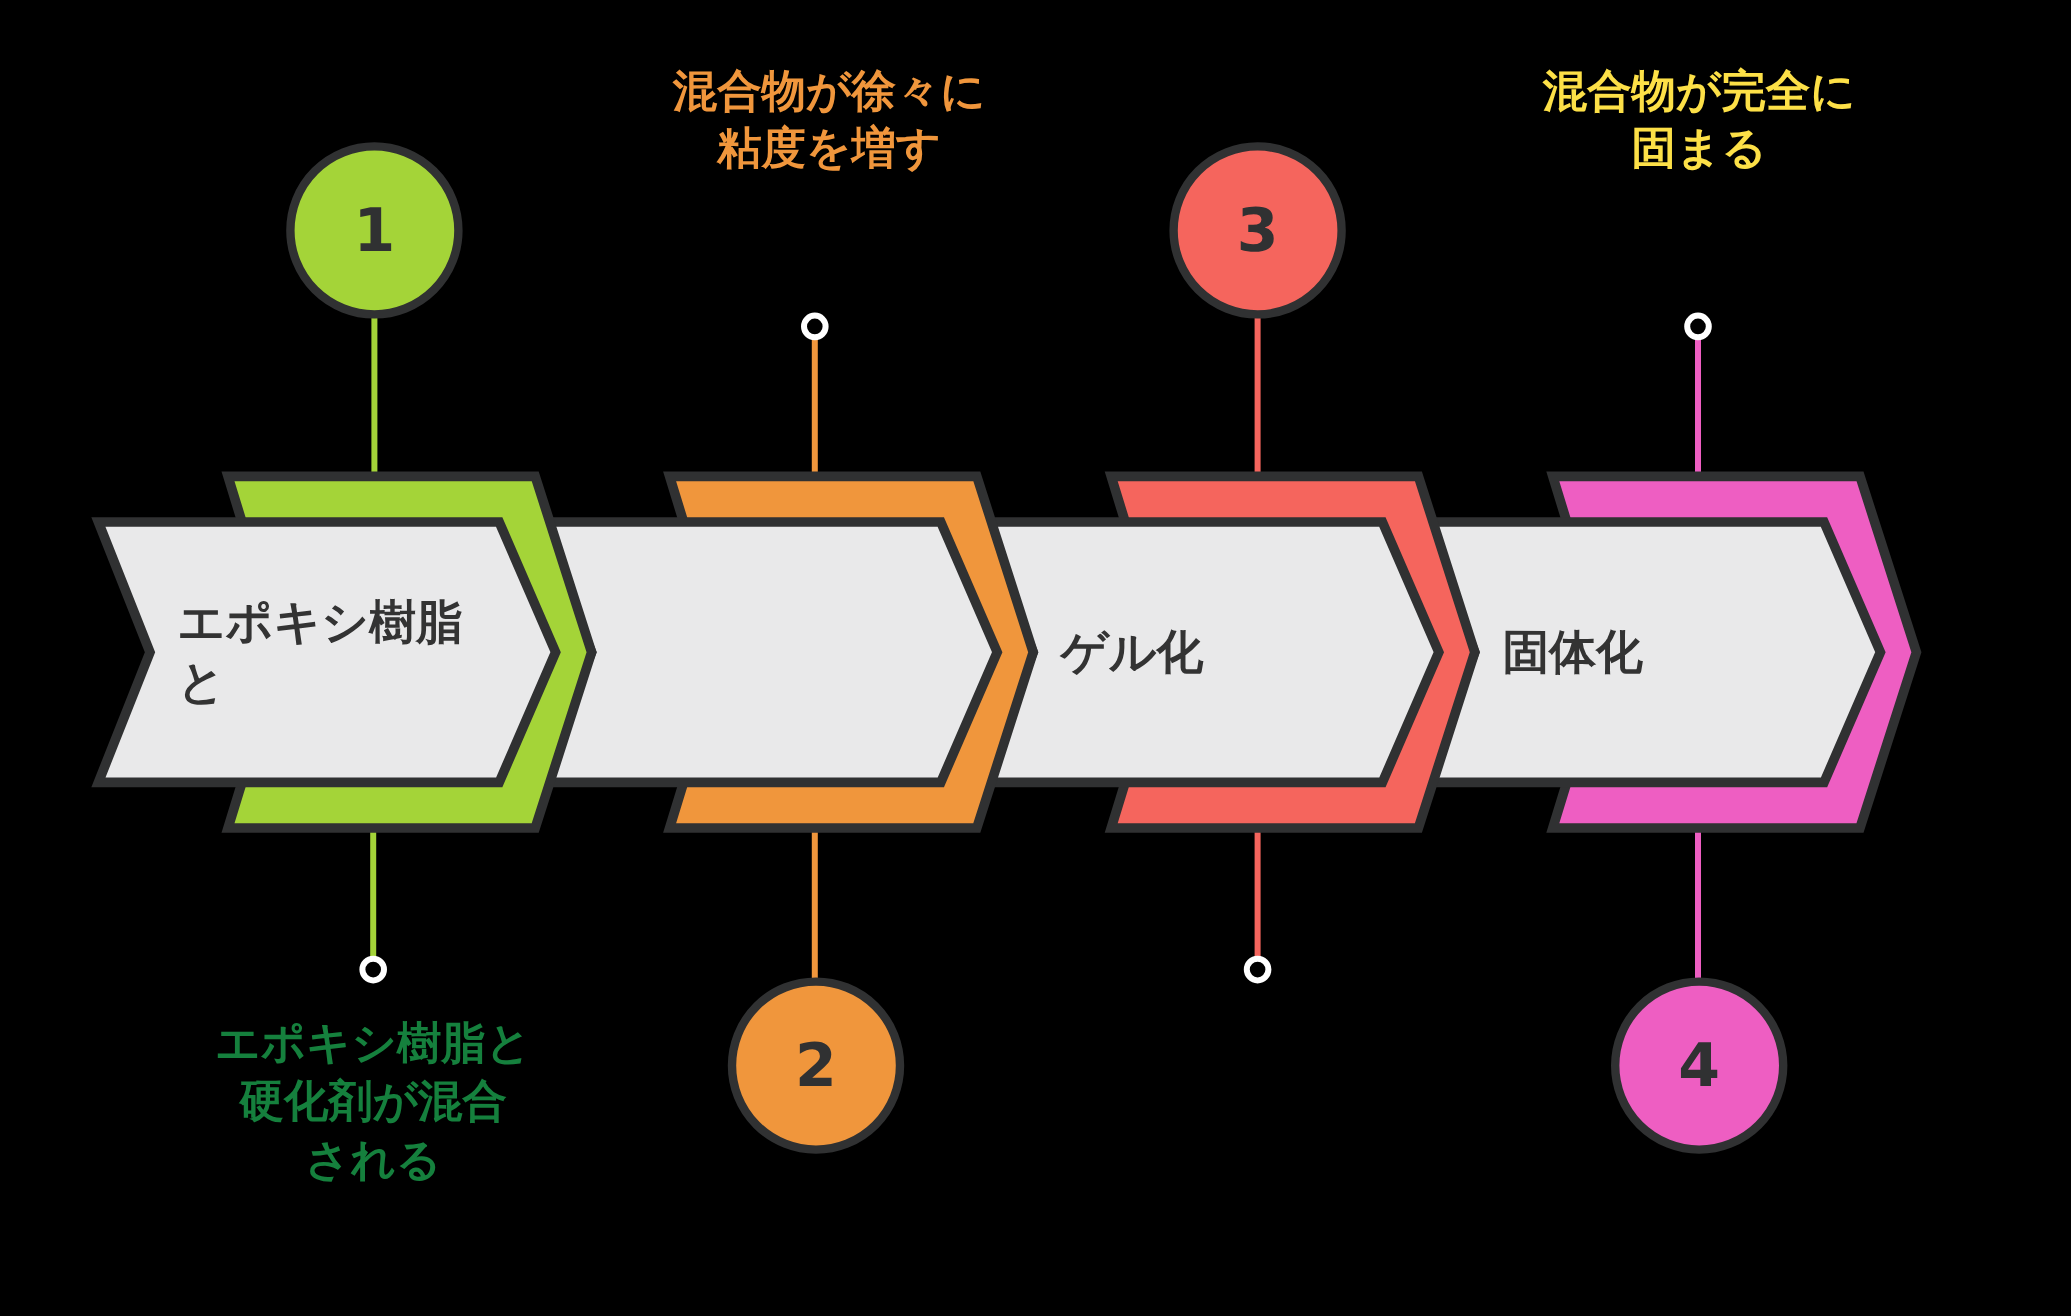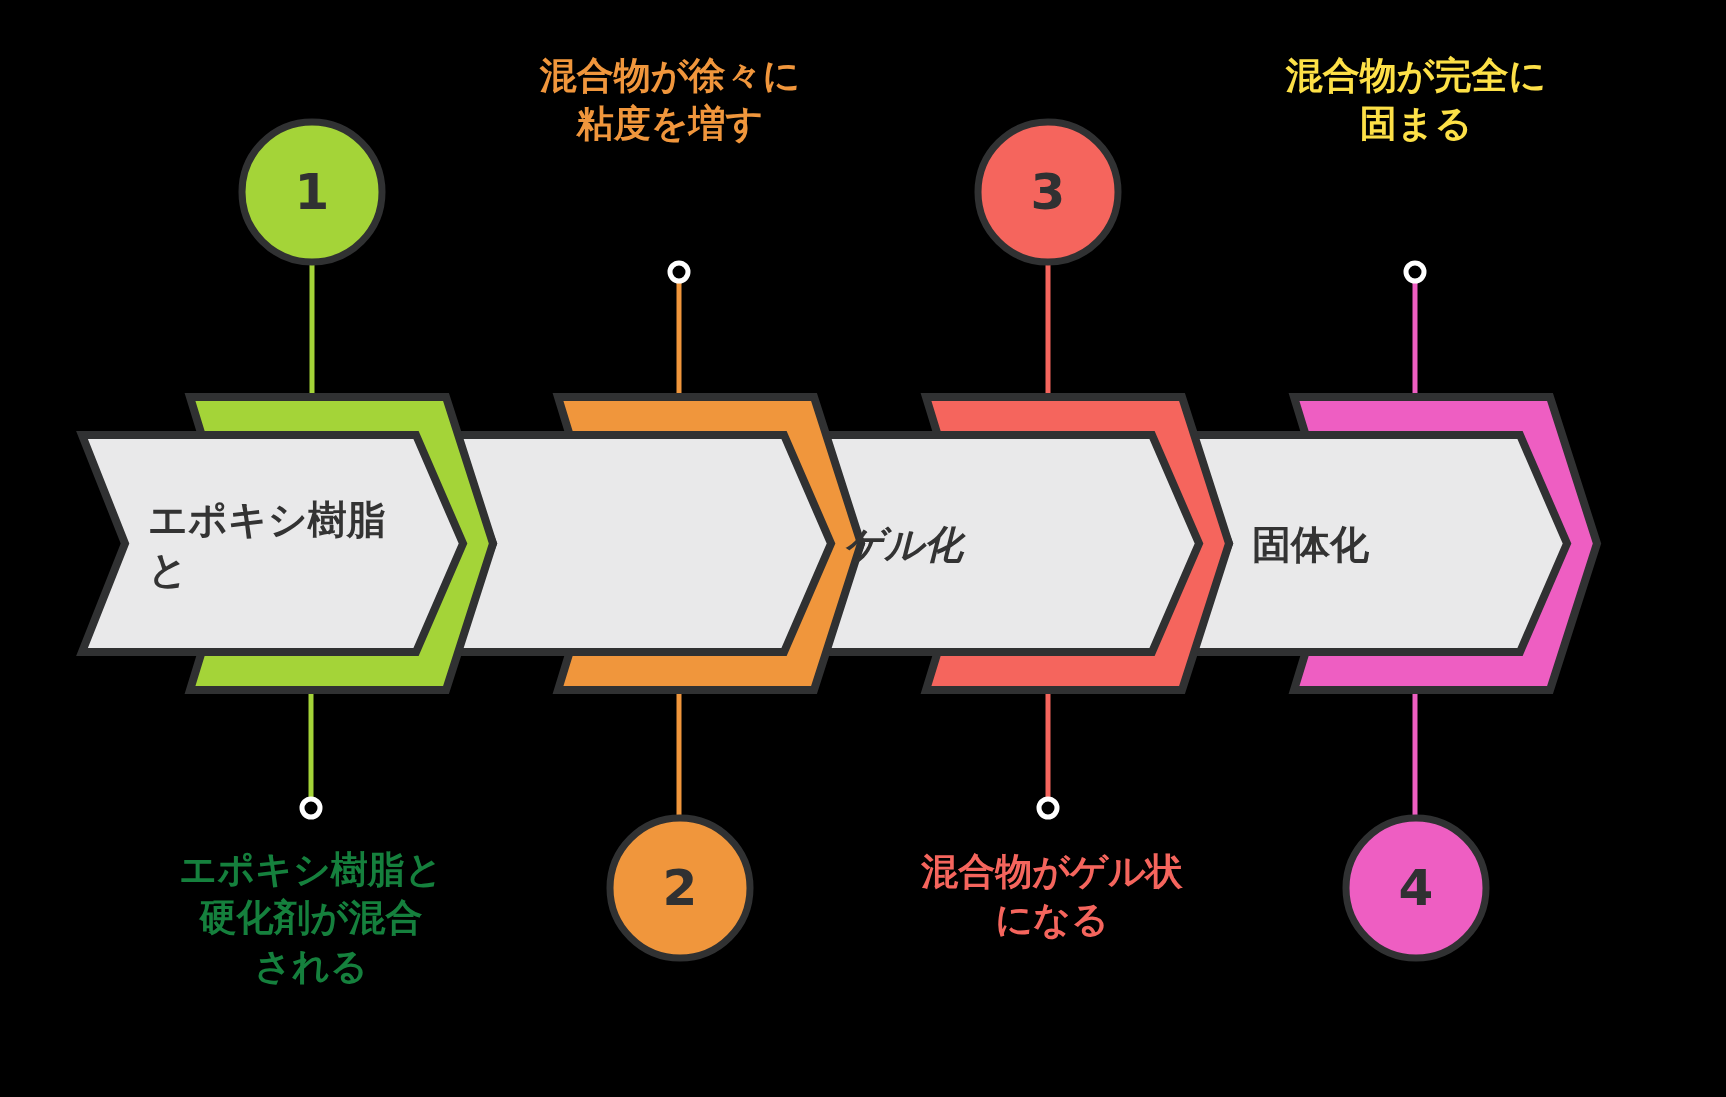--- a/index.html
+++ b/index.html
@@ -65,26 +65,24 @@
     <circle class="num-circle" cx="1048" cy="192" r="70" fill="#f5655d"></circle>
     <circle class="num-circle" cx="1416" cy="888" r="70" fill="#ee5ec2"></circle>
   </svg>
 
   <div class="overlay step-number" style="left:242px;top:122px;">1</div>
   <div class="overlay step-number" style="left:610px;top:818px;">2</div>
   <div class="overlay step-number" style="left:978px;top:122px;">3</div>
   <div class="overlay step-number" style="left:1346px;top:818px;">4</div>
 
   <div class="overlay step-label" style="left:148px;width:248px;">エポキシ樹脂と</div>
-  <div class="overlay step-label" style="left:844px;font-style:italic;">ゲル化</div>
+  <div class="overlay step-label" style="left:884px;">ゲル化</div>
   <div class="overlay step-label" style="left:1252px;">固体化</div>
 
   <div class="step-desc" style="position: absolute; left: 91px; top: 846px; color: #15803d;">エポキシ樹脂と
 硬化剤が混合
 される</div>
-  <div class="step-desc" style="position: absolute; left: 450px; top: 52px; color: rgb(240, 150, 60);">混合物が徐々に
+  <div class="step-desc" style="position: absolute; left: 471px; top: 52px; color: rgb(240, 150, 60);">混合物が徐々に
 粘度を増す</div>
-  <div class="step-desc" style="position: absolute; left: 832px; top: 848px; color: rgb(245, 101, 93);">混合物がゲル状
-になる</div>
   <div class="step-desc" style="position: absolute; left: 1196px; top: 52px; color: #fde047;">混合物が完全に
 固まる</div>
 
 </div>
 
 </body></html>

